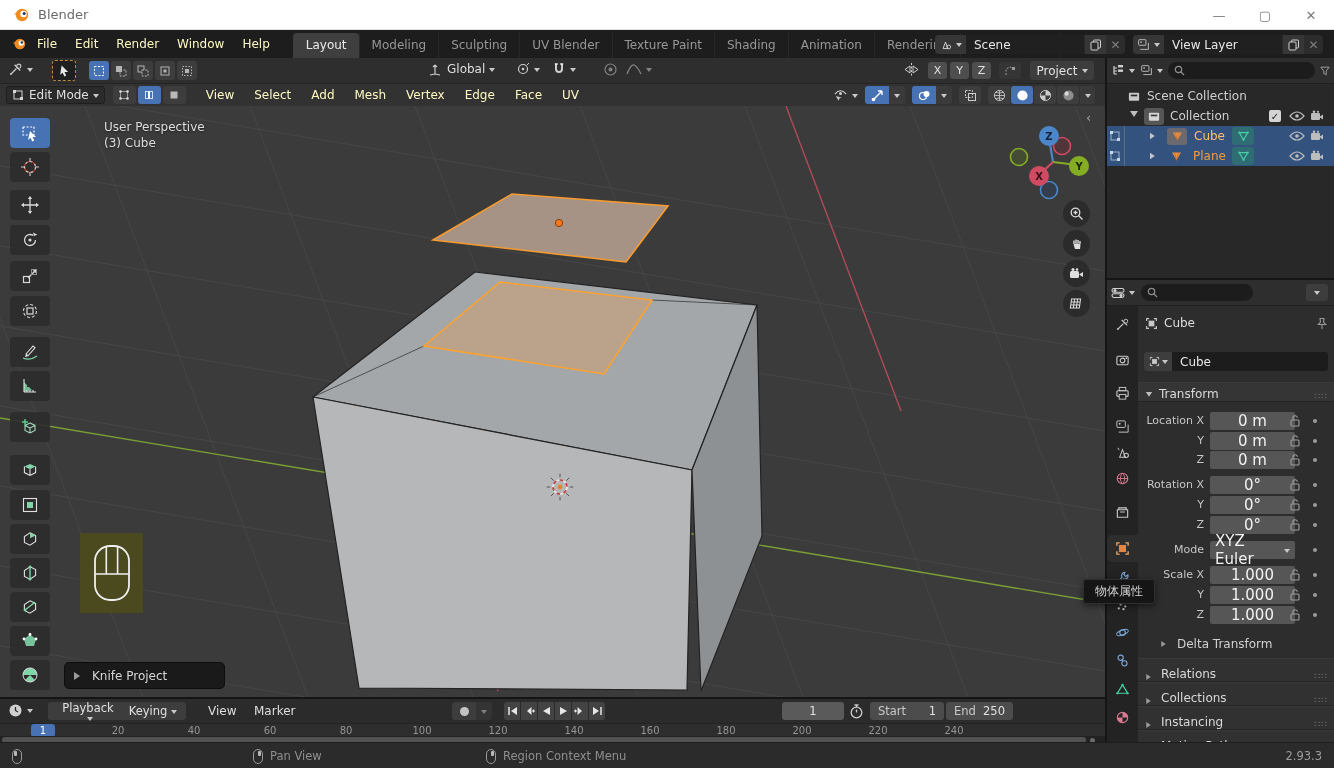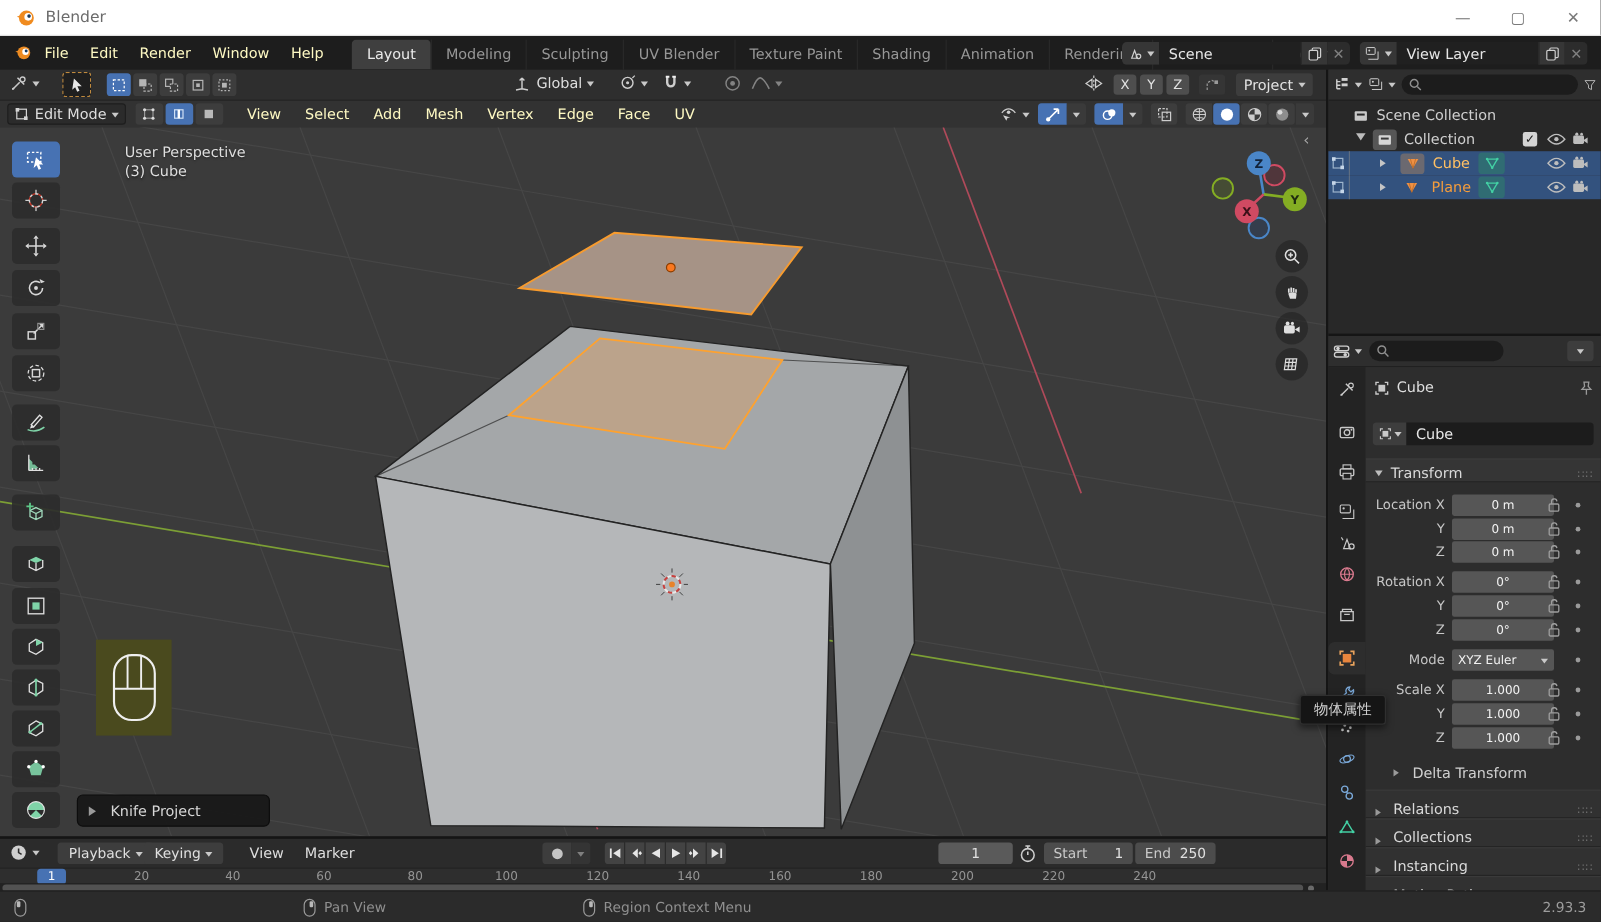--- a/index.html
+++ b/index.html
@@ -54,21 +54,21 @@
 .pill { border-radius:3px; display:flex; align-items:center; justify-content:center; }
 .props { position:absolute; left:0; top:220px; width:227px; height:464px; background:#2d2d2d; border-top:2px solid #151515; }
 .pr-header { height:26px; background:#2e2e2e; border-bottom:1px solid #202020; display:flex; align-items:center; padding:0 4px; gap:6px; }
 .pr-body { position:absolute; left:0; top:26px; width:227px; height:438px; }
 .tabstrip { position:absolute; left:0; top:0; width:31px; height:438px; background:#232323; }
 .ptab { position:absolute; left:0; width:31px; height:27px; display:flex; align-items:center; justify-content:center; }
 .ptab.active { background:#2d2d2d; border-radius:5px 0 0 5px; }
 .pr-content { position:absolute; left:31px; top:0; width:196px; height:438px; background:#2d2d2d; overflow:hidden; }
 .prow { position:absolute; left:0; width:196px; height:18px; }
 .prow .lbl { position:absolute; left:0; top:0; width:66px; height:18px; line-height:18px; text-align:right; color:#c6c6c6; font-size:11px; }
-.field { position:absolute; left:72px; top:0; width:85px; height:18px; background:#565656; border-radius:2px; color:#f2f2f2; font-size:10px; display:flex; align-items:center; justify-content:center; }
+.field { position:absolute; left:72px; top:0; width:85px; height:18px; background:#565656; border-radius:2px; color:#f2f2f2; font-size:15px; display:flex; align-items:center; justify-content:center; }
 .lockic { position:absolute; left:152px; top:3px; }
 .animdot { position:absolute; left:175px; top:7px; width:4px; height:4px; border-radius:50%; background:#9a9a9a; }
 .phead { position:absolute; left:0; width:196px; height:24px; background:#313131; border-top:1px solid #3a3a3a; border-bottom:1px solid #242424; display:flex; align-items:flex-end; padding-left:7px; gap:6px; color:#d9d9d9; }
 .grip { position:absolute; right:6px; color:#757575; font-size:9px; letter-spacing:1px; }
 
 
 .timeline { position:absolute; left:0; top:697px; width:1105px; height:45px; background:#2b2b2b; border-top:2px solid #151515; }
 .tl-header { position:relative; height:24px; }
 .tl-ruler { position:relative; height:13px; background:#2e2e2e; border-top:1px solid #232323; }
 .tick { position:absolute; top:1px; transform:translateX(-50%); color:#949494; font-size:10px; }
@@ -987,21 +987,21 @@
 
 <div class="timeline">
   <div class="tl-header">
     <div class="abs flat" style="left:8px; top:4px;">
       <svg width="15" height="15" viewBox="0 0 15 15">
           <circle cx="7.5" cy="7.5" r="6" fill="#d0d0d0"></circle>
           <path d="M7.5 4v3.5L10 9" stroke="#2b2b2b" stroke-width="1.3" fill="none"></path>
         </svg>
       <span class="chev"></span>
     </div>
-    <div class="tl-btn" style="left:48px; width:80px;">
+    <div class="tl-btn" style="left:48px; width:80px;flex-direction:column;">
         <span>Playback</span>
         <span class="chev"></span>
       </div>
     <div class="tl-btn" style="left:120px; width:66px;justify-content:center;">
         <span>Keying</span>
         <span class="chev"></span>
       </div>
     <div class="abs flat" style="left:208px; top:4px; height:16px;">
         <span>View</span>
       </div>

